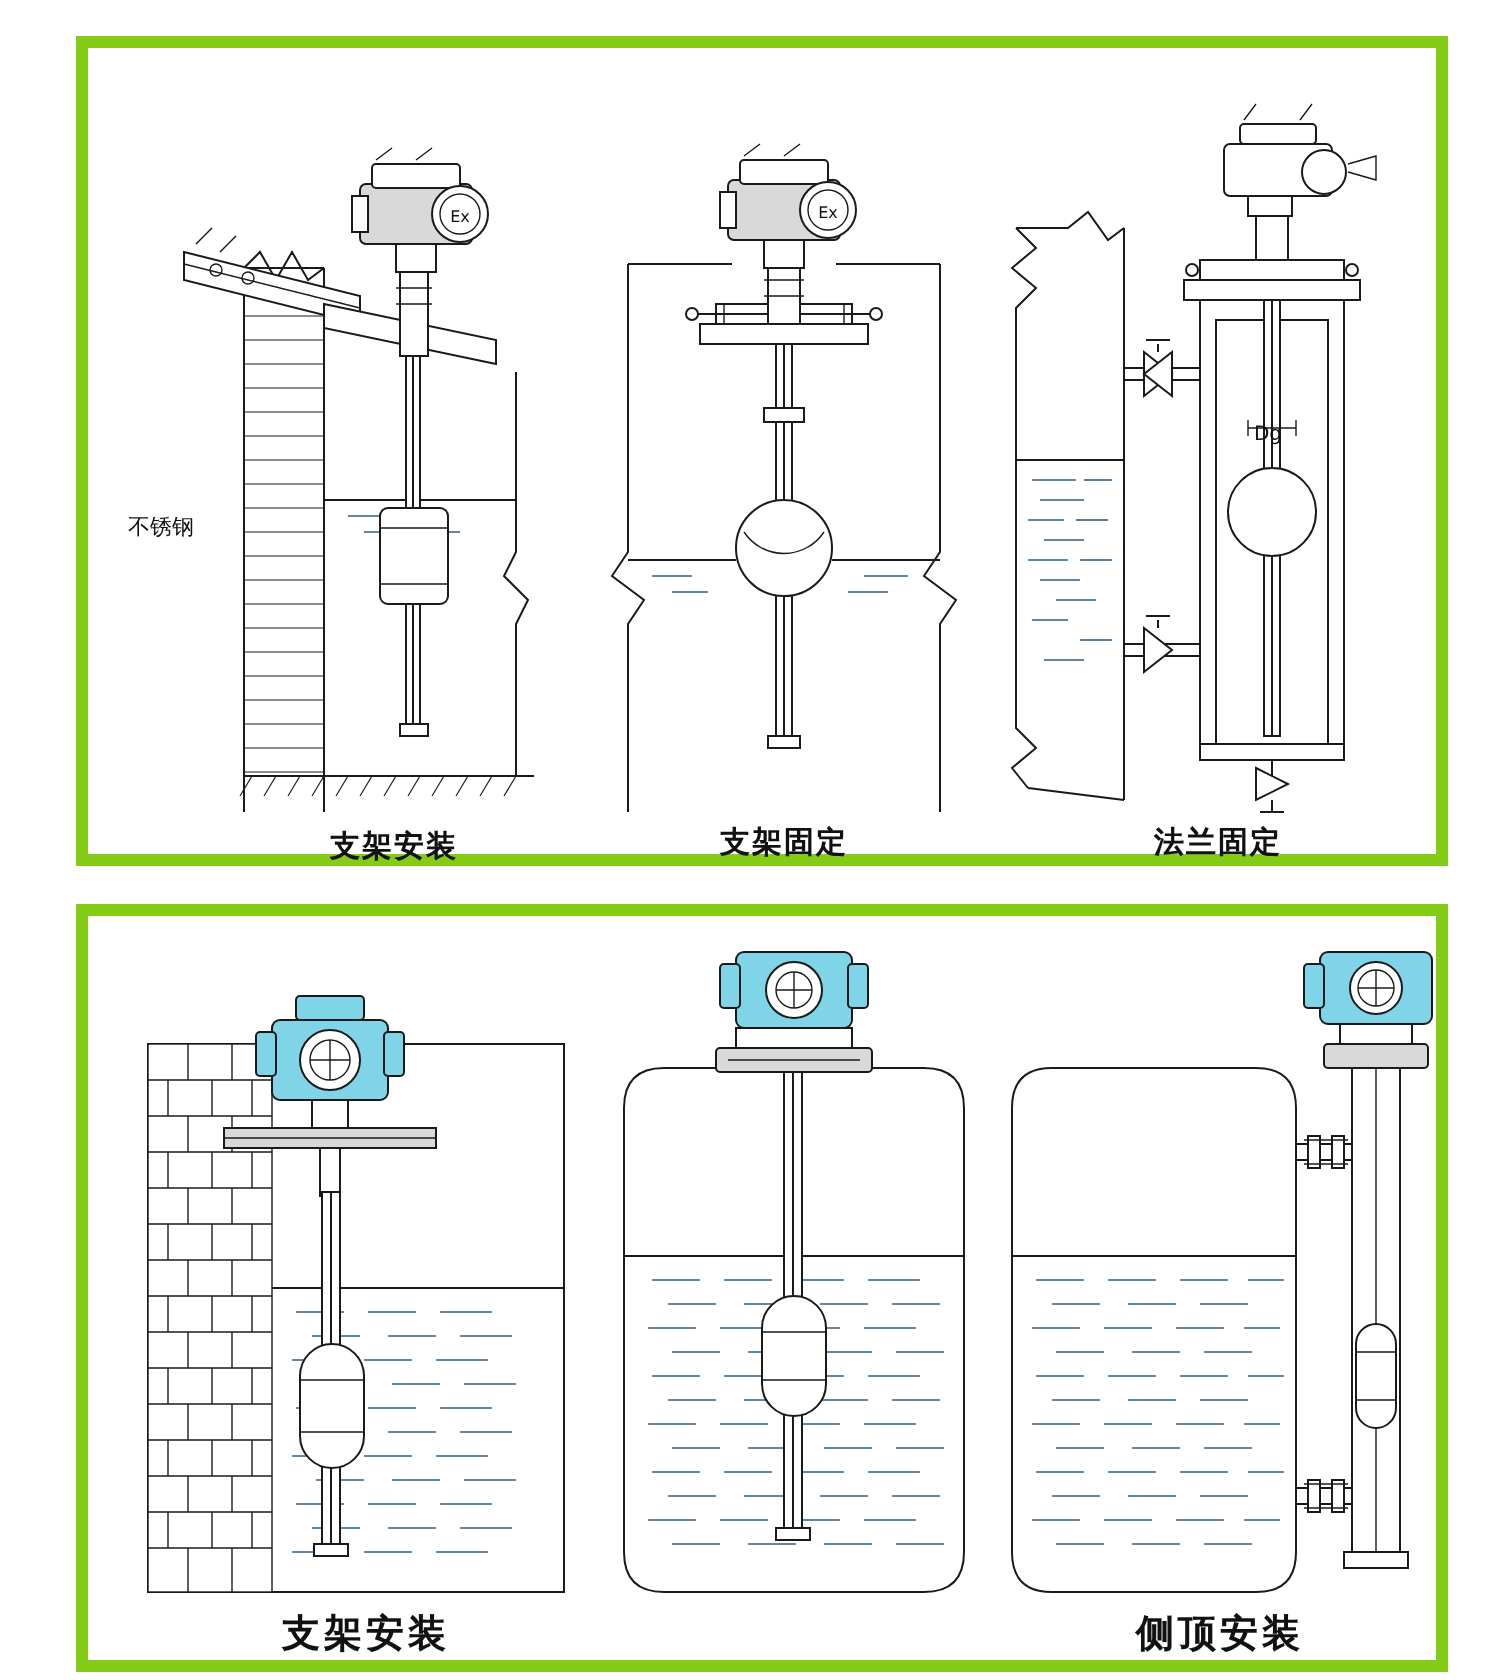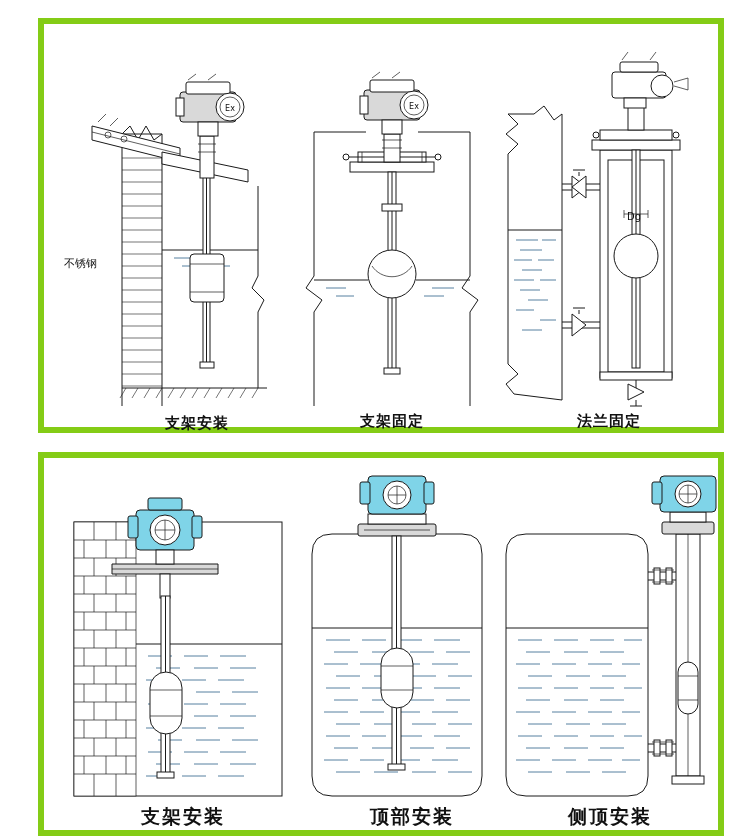--- a/index.html
+++ b/index.html
@@ -456,21 +456,20 @@
 
         <rect class="fillc" x="66" y="0" width="58" height="38" rx="4"></rect>
         <rect class="fillc" x="58" y="6" width="10" height="22" rx="2"></rect>
         <rect class="fillc" x="122" y="6" width="10" height="22" rx="2"></rect>
         <circle class="fillw" cx="95" cy="19" r="14"></circle>
         <circle class="st-thin" cx="95" cy="19" r="9"></circle>
         <line class="st-thin" x1="95" y1="10" x2="95" y2="28"></line>
         <line class="st-thin" x1="86" y1="19" x2="104" y2="19"></line>
       </svg>
     </div>
-    <div class="cap cap-bot" style="left:278px;top:346px;width:180px;">顶部安装</div>
 
     <div class="fig" style="left:456px;top:18px;width:210px;height:320px;">
       <svg width="210" height="320" viewBox="0 0 210 320">
 
         <path class="fillw" d="M6 78 Q6 58 26 58 L128 58 Q148 58 148 78 L148 300 Q148 320 128 320 L26 320 Q6 320 6 300 Z"></path>
 
         <path class="st" d="M6 152 L148 152"></path>
         <g class="liq">
           <line x1="18" y1="164" x2="42" y2="164"></line>
             <line x1="54" y1="164" x2="78" y2="164"></line>

